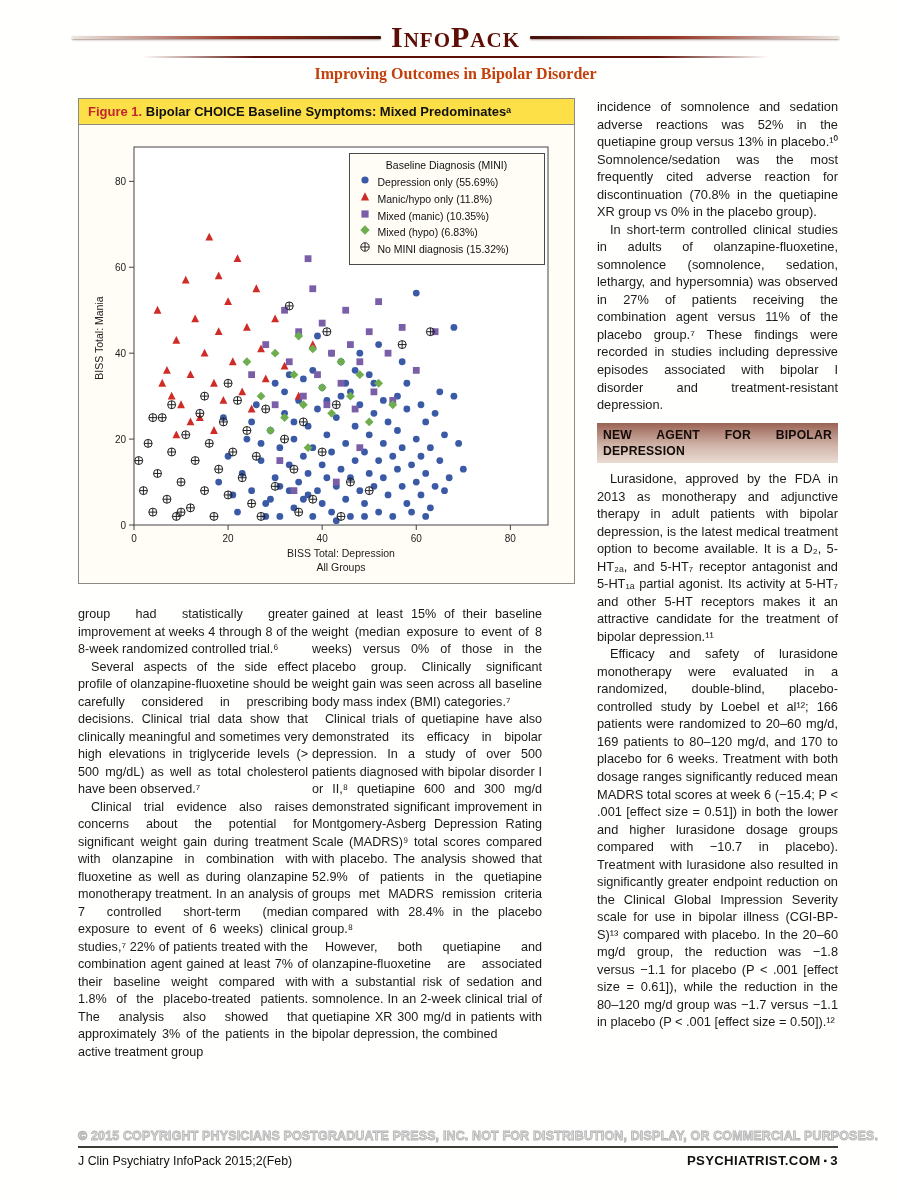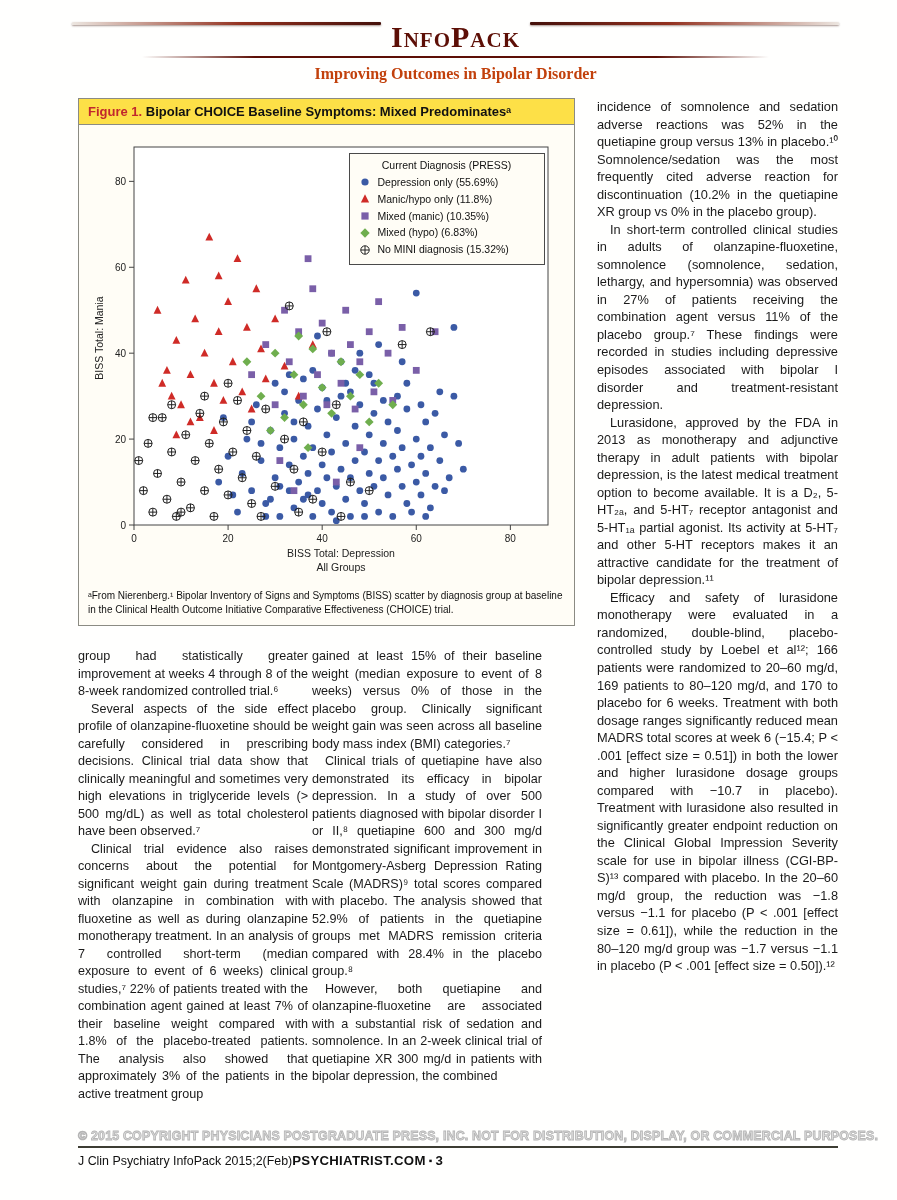--- a/index.html
+++ b/index.html
@@ -2,21 +2,21 @@
 <html><head>
 <meta charset="utf-8">
 <style>
   *{margin:0;padding:0;box-sizing:border-box}
   body{margin:0;background:#fff}
   .page{position:relative;width:897px;height:1200px;background:#fffffe;overflow:hidden;
         font-family:"Liberation Sans",sans-serif;color:#1a1a1a;margin:0 auto}
 
   
   .masthead{position:absolute;top:22px;left:72px;right:58px;text-align:center}
-  .logo-row{display:flex;gap:10px}
+  .logo-row{display:flex;align-items:center;gap:10px}
   .mast-line{height:3px;flex:1;border-radius:1px}
   .mast-line.left{background:linear-gradient(90deg,#ece6e0,#93311f 55%,#44100a);box-shadow:0 1px 2px rgba(60,20,10,.45)}
   .mast-line.right{background:linear-gradient(90deg,#44100a,#93311f 45%,#ece6e0);box-shadow:0 1px 2px rgba(60,20,10,.45)}
   .logo{font-family:"Liberation Serif",serif;font-weight:bold;font-variant:small-caps;
         font-size:30px;line-height:1;color:#5d0f06;letter-spacing:1px}
   .mast-rule{height:2px;margin:4px 70px 7px;
         background:linear-gradient(90deg,rgba(93,15,6,0),#5d0f06 18%,#5d0f06 82%,rgba(93,15,6,0))}
   .subtitle{font-family:"Liberation Serif",serif;font-weight:bold;font-size:16px;color:#c2410c}
 
   
@@ -25,39 +25,39 @@
 
   
   .figure-box{border:1.5px solid #8b8b83;background:#fffdf6}
   .figure-head{background:#fde047;border-bottom:1.5px solid #8b8b83;padding:5px 9px;
         font-size:13px;font-weight:bold;color:#111}
   .figure-head .fig-label{color:#c1272d}
   .chart-wrap{position:relative;width:470px;margin:8px auto 0}
   .legend{position:absolute;top:20px;right:17px;width:196px;border:1px solid #4a4a4a;
         background:#fffdf6;padding:5px 8px 6px;font-size:10.5px;color:#111}
   .legend-title{text-align:center;margin-bottom:3px}
-  .legend-row{display:flex;align-items:center;gap:6px;line-height:1.6}
+  .legend-row{display:flex;align-items:flex-start;gap:6px;line-height:1.6}
   .lm{width:14px;height:12px;display:inline-flex;align-items:center;justify-content:center}
   .fig-foot{font-size:10px;line-height:1.35;padding:6px 9px 9px;color:#111;text-align:left}
 
   
   .two-cols{display:flex;gap:4px;margin-top:22px;width:464px}
   .col{flex:1;font-size:12.6px;line-height:1.39;text-align:justify}
   .right-col{width:241px;font-size:12.8px;line-height:1.37;text-align:justify}
   .col p,.right-col p{margin:0}
   p.ind{text-indent:13px}
   .section-head{margin:9px 0 7px;padding:4px 6px 3px;font-weight:bold;font-size:12.2px;color:#130b08;
         background:linear-gradient(180deg,#9a6354,#cfb3a8 55%,#eadcd4);letter-spacing:.2px}
 
   
   .footer{position:absolute;left:78px;width:760px;top:1128px}
   .copyright{font-size:13.5px;font-weight:bold;color:#dedede;-webkit-text-stroke:.9px #b5b5b5;
         white-space:nowrap;transform:scaleX(.92);transform-origin:left;letter-spacing:.2px}
   .footer-row{border-top:2.5px solid #3d3d33;margin-top:3px;padding-top:5px;
-        display:flex;justify-content:flex-start;align-items:baseline}
+        display:flex;justify-content:space-between;align-items:baseline}
   .journal-ref{font-size:12.4px;color:#111}
   .site-ref{font-size:13.2px;font-weight:bold;color:#111;font-family:Liberation Sans, sans-serif;letter-spacing:.3px}
   .site-ref .pgsep{font-size:10px;vertical-align:1px;padding:0 3px}
 </style>
 </head>
 <body>
 
 <div class="page">
 
   <div class="masthead">
@@ -459,21 +459,21 @@
                   <line x1="334.3863636363636" y1="198.70454545454547" x2="342.3863636363636" y2="198.70454545454547" stroke="#222222" stroke-width="1"></line>
                   <line x1="338.3863636363636" y1="194.70454545454547" x2="338.3863636363636" y2="202.70454545454547" stroke="#222222" stroke-width="1"></line>
                 </g>
               </g>
             <text transform="rotate(-90 11 205)" x="11" y="205" text-anchor="middle" font-size="10.5" fill="#222" font-family="Liberation Sans, sans-serif">BISS Total: Mania</text>
             <text x="249" y="424" text-anchor="middle" font-size="10.5" fill="#222" font-family="Liberation Sans, sans-serif">BISS Total: Depression</text>
             <text x="249" y="438" text-anchor="middle" font-size="10.5" fill="#222" font-family="Liberation Sans, sans-serif">All Groups</text>
           </svg>
 
           <div class="legend">
-            <div class="legend-title">Current Diagnosis (PRESS)</div>
+            <div class="legend-title">Baseline Diagnosis (MINI)</div>
             <div class="legend-row">
               <span class="lm">
                   <svg width="14" height="12" viewBox="0 0 14 12">
                     <g>
                       <circle cx="7" cy="6" r="3.6" fill="#3b5aa5"></circle>
                     </g>
                   </svg>
                 </span>
               <span>Depression only (55.69%)</span>
             </div>
@@ -515,40 +515,40 @@
                       <line x1="2.8" y1="6" x2="11.2" y2="6" stroke="#222222" stroke-width="1"></line>
                       <line x1="7" y1="1.7999999999999998" x2="7" y2="10.2" stroke="#222222" stroke-width="1"></line>
                     </g>
                   </svg>
                 </span>
               <span>No MINI diagnosis (15.32%)</span>
             </div>
           </div>
         </div>
 
-        <div class="fig-foot">ᵃFrom Nierenberg.¹ Bipolar Inventory of Signs and Symptoms (BISS) scatter by diagnosis group at baseline in the Clinical Health Outcome Initiative Comparative Effectiveness (CHOICE) trial.</div>
       </div>
 
       <div class="two-cols">
         <div class="col">
           <p>group had statistically greater improvement at weeks 4 through 8 of the 8-week randomized controlled trial.⁶</p>
           <p class="ind">Several aspects of the side effect profile of olanzapine-fluoxetine should be carefully considered in prescribing decisions. Clinical trial data show that clinically meaningful and sometimes very high elevations in triglyceride levels (&gt; 500 mg/dL) as well as total cholesterol have been observed.⁷</p>
           <p class="ind">Clinical trial evidence also raises concerns about the potential for significant weight gain during treatment with olanzapine in combination with fluoxetine as well as during olanzapine monotherapy treatment. In an analysis of 7 controlled short-term (median exposure to event of 6 weeks) clinical studies,⁷ 22% of patients treated with the combination agent gained at least 7% of their baseline weight compared with 1.8% of the placebo-treated patients. The analysis also showed that approximately 3% of the patients in the active treatment group</p>
         </div>
         <div class="col">
           <p>gained at least 15% of their baseline weight (median exposure to event of 8 weeks) versus 0% of those in the placebo group. Clinically significant weight gain was seen across all baseline body mass index (BMI) categories.⁷</p>
           <p class="ind">Clinical trials of quetiapine have also demonstrated its efficacy in bipolar depression. In a study of over 500 patients diagnosed with bipolar disorder I or II,⁸ quetiapine 600 and 300 mg/d demonstrated significant improvement in Montgomery-Asberg Depression Rating Scale (MADRS)⁹ total scores compared with placebo. The analysis showed that 52.9% of patients in the quetiapine groups met MADRS remission criteria compared with 28.4% in the placebo group.⁸</p>
           <p class="ind">However, both quetiapine and olanzapine-fluoxetine are associated with a substantial risk of sedation and somnolence. In an 2-week clinical trial of quetiapine XR 300 mg/d in patients with bipolar depression, the combined</p>
         </div>
       </div>
     </div>
 
     <div class="right-col">
-      <p>incidence of somnolence and sedation adverse reactions was 52% in the quetiapine group versus 13% in placebo.¹⁰ Somnolence/sedation was the most frequently cited adverse reaction for discontinuation (10.2% in the quetiapine XR group vs 0% in the placebo group).</p>
+      <p>incidence of somnolence and sedation adverse reactions was 52% in the quetiapine group versus 13% in placebo.¹⁰ Somnolence/sedation was the most frequently cited adverse reaction for discontinuation (70.8% in the quetiapine XR group vs 0% in the placebo group).</p>
       <p class="ind">In short-term controlled clinical studies in adults of olanzapine-fluoxetine, somnolence (somnolence, sedation, lethargy, and hypersomnia) was observed in 27% of patients receiving the combination agent versus 11% of the placebo group.⁷ These findings were recorded in studies including depressive episodes associated with bipolar I disorder and treatment-resistant depression.</p>
+      <div class="section-head">NEW AGENT FOR BIPOLAR DEPRESSION</div>
       <p class="ind">Lurasidone, approved by the FDA in 2013 as monotherapy and adjunctive therapy in adult patients with bipolar depression, is the latest medical treatment option to become available. It is a D₂, 5-HT₂ₐ, and 5-HT₇ receptor antagonist and 5-HT₁ₐ partial agonist. Its activity at 5-HT₇ and other 5-HT receptors makes it an attractive candidate for the treatment of bipolar depression.¹¹</p>
       <p class="ind">Efficacy and safety of lurasidone monotherapy were evaluated in a randomized, double-blind, placebo-controlled study by Loebel et al¹²; 166 patients were randomized to 20–60 mg/d, 169 patients to 80–120 mg/d, and 170 to placebo for 6 weeks. Treatment with both dosage ranges significantly reduced mean MADRS total scores at week 6 (−15.4; P &lt; .001 [effect size = 0.51]) in both the lower and higher lurasidone dosage groups compared with −10.7 in placebo). Treatment with lurasidone also resulted in significantly greater endpoint reduction on the Clinical Global Impression Severity scale for use in bipolar illness (CGI-BP-S)¹³ compared with placebo. In the 20–60 mg/d group, the reduction was −1.8 versus −1.1 for placebo (P &lt; .001 [effect size = 0.61]), while the reduction in the 80–120 mg/d group was −1.7 versus −1.1 in placebo (P &lt; .001 [effect size = 0.50]).¹²</p>
     </div>
   </div>
 
   <div class="footer">
     <div class="copyright">© 2015 COPYRIGHT PHYSICIANS POSTGRADUATE PRESS, INC. NOT FOR DISTRIBUTION, DISPLAY, OR COMMERCIAL PURPOSES.</div>
     <div class="footer-row">
       <span class="journal-ref">J Clin Psychiatry InfoPack 2015;2(Feb)</span>
       <span class="site-ref"><span>PSYCHIATRIST.COM</span><span class="pgsep">▪</span><span>3</span></span>

